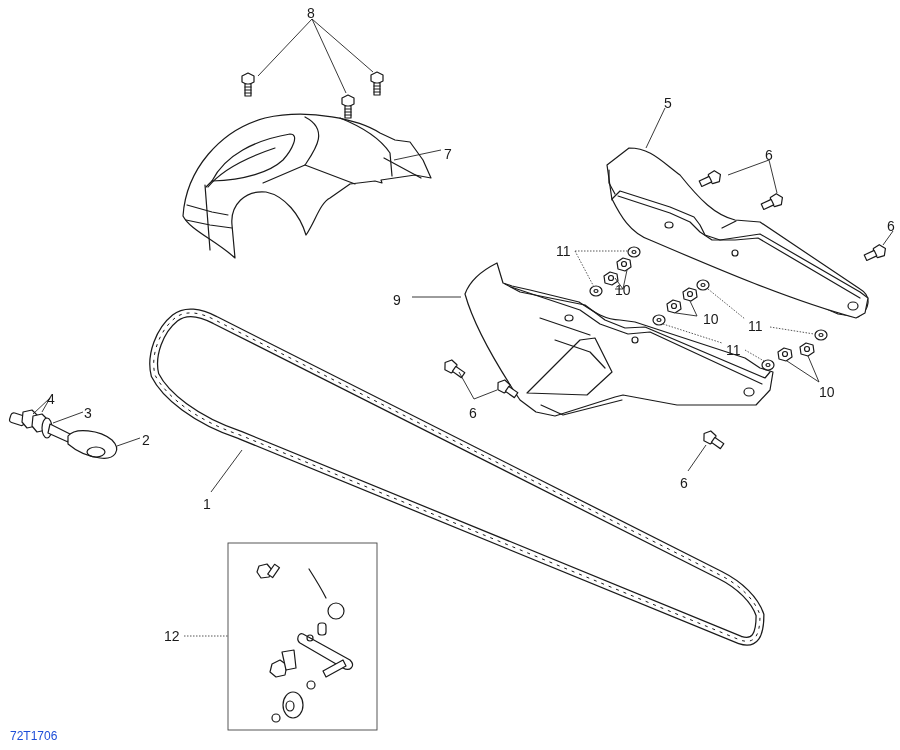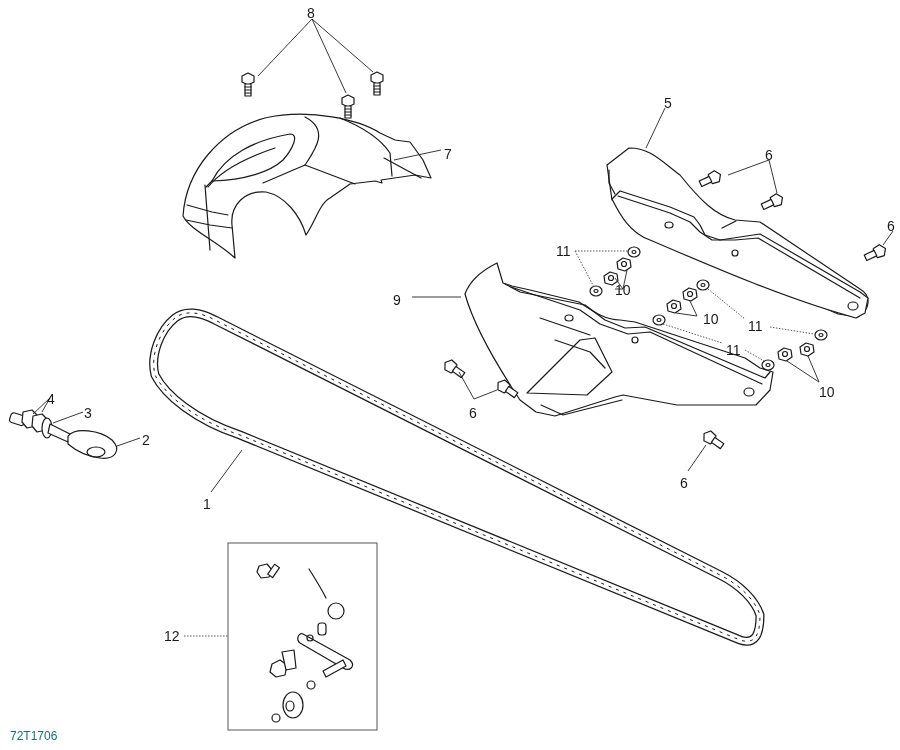--- a/index.html
+++ b/index.html
@@ -3,21 +3,21 @@
 <meta charset="utf-8">
 <style>
   html, body { margin:0; padding:0; background:#ffffff; }
   body { width:900px; height:750px; overflow:hidden; position:relative; font-family:"Liberation Sans", sans-serif; }
   #diagram { position:absolute; left:0; top:0; width:900px; height:750px; }
   .ln { fill:none; stroke:#1a1a1a; stroke-width:1.2; stroke-linejoin:round; stroke-linecap:round; }
   .lf { fill:#ffffff; stroke:#1a1a1a; stroke-width:1.2; stroke-linejoin:round; }
   .leader { fill:none; stroke:#222; stroke-width:0.9; }
   .dotted { fill:none; stroke:#444; stroke-width:0.9; stroke-dasharray:1.5 1.5; }
   .callout { font-size:14px; fill:#1a1a1a; font-family:"Liberation Sans", sans-serif; }
-  .fig-id { position:absolute; left:10px; top:729px; font-size:12px; color:#0f766e; }
+  .fig-id { position:absolute; left:10px; top:729px; font-size:12px; color:#1d4ed8; }
   .kitbox { fill:#fff; stroke:#444; stroke-width:0.9; }
 </style>
 </head>
 <body>
 
 <svg id="diagram" viewBox="0 0 900 750" xmlns="http://www.w3.org/2000/svg">
 
   <g>
     <g transform="translate(248,80)">
       <polygon class="lf" points="-6,-4 0,-7 6,-4 6,2 0,5 -6,2"></polygon>

